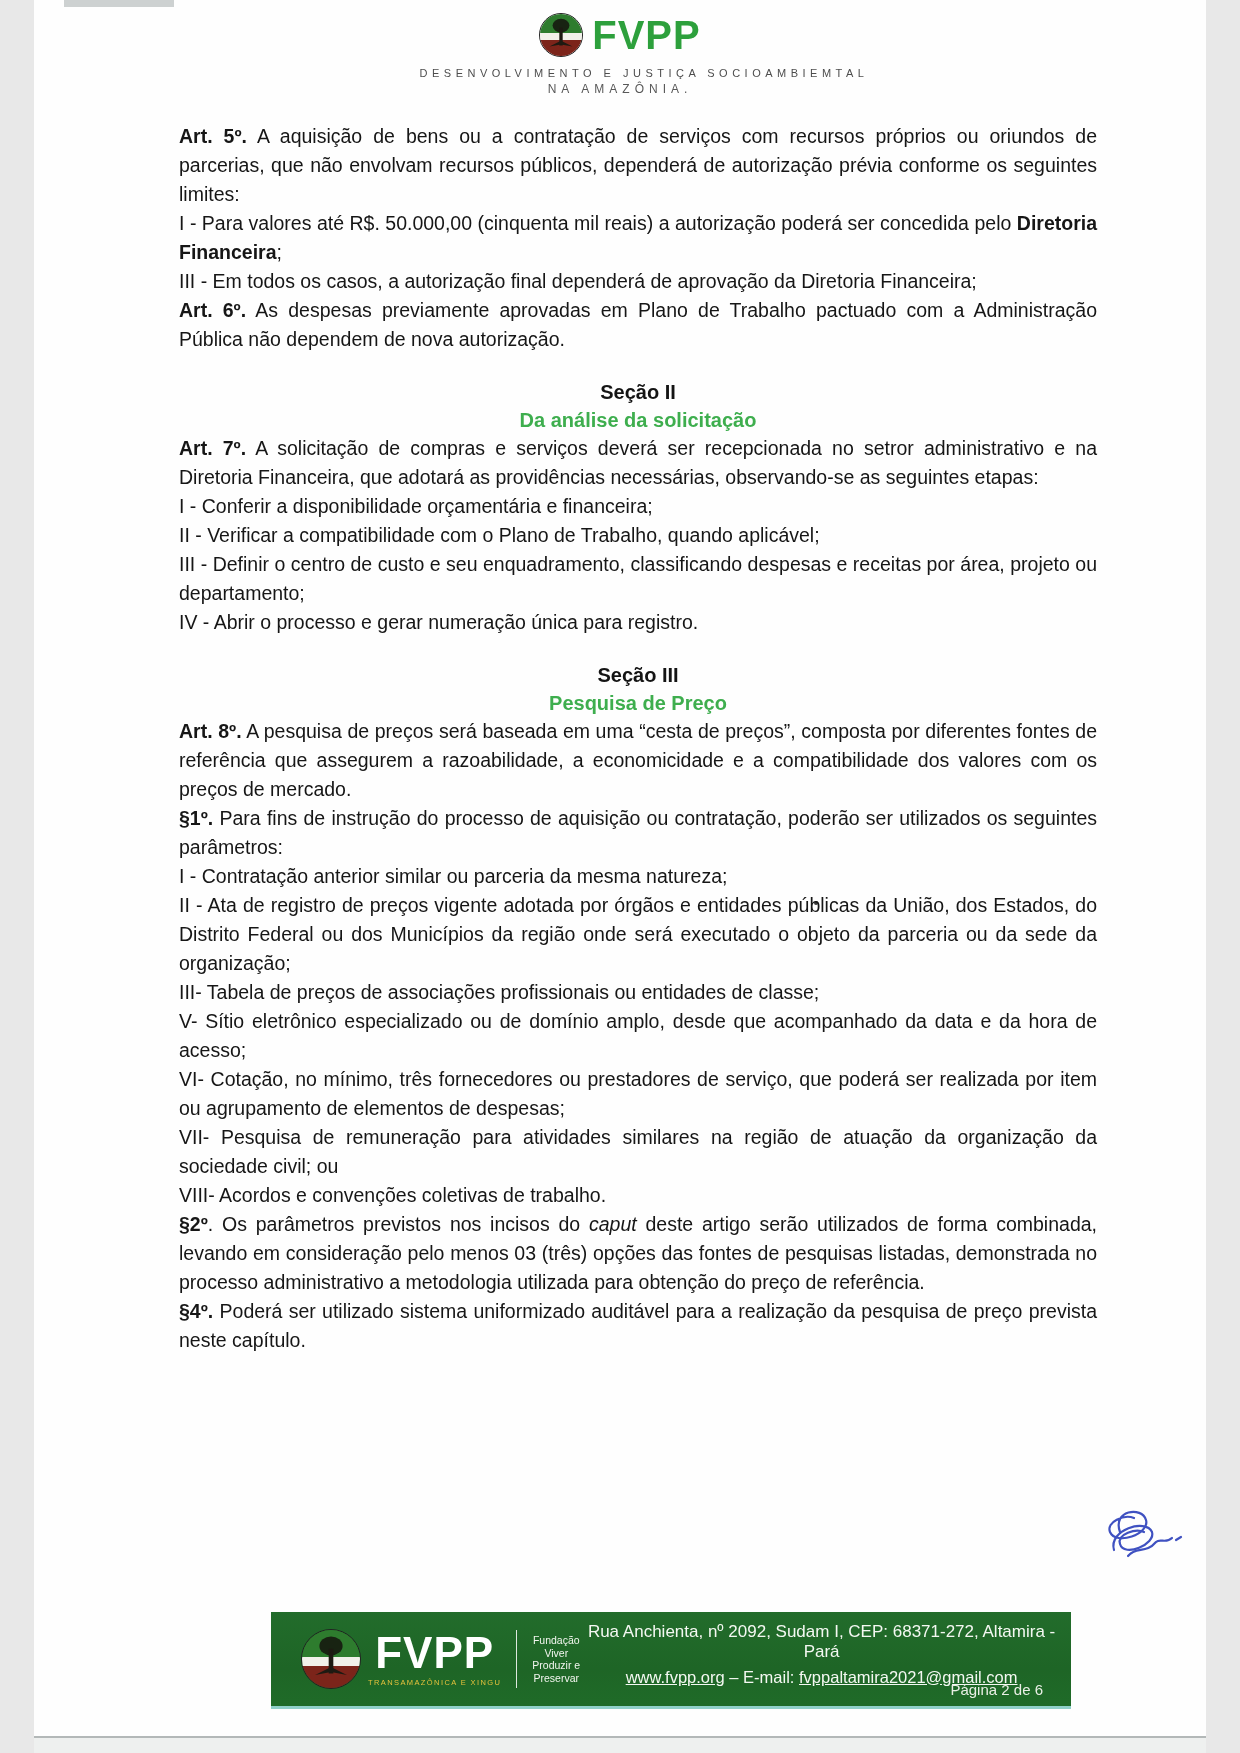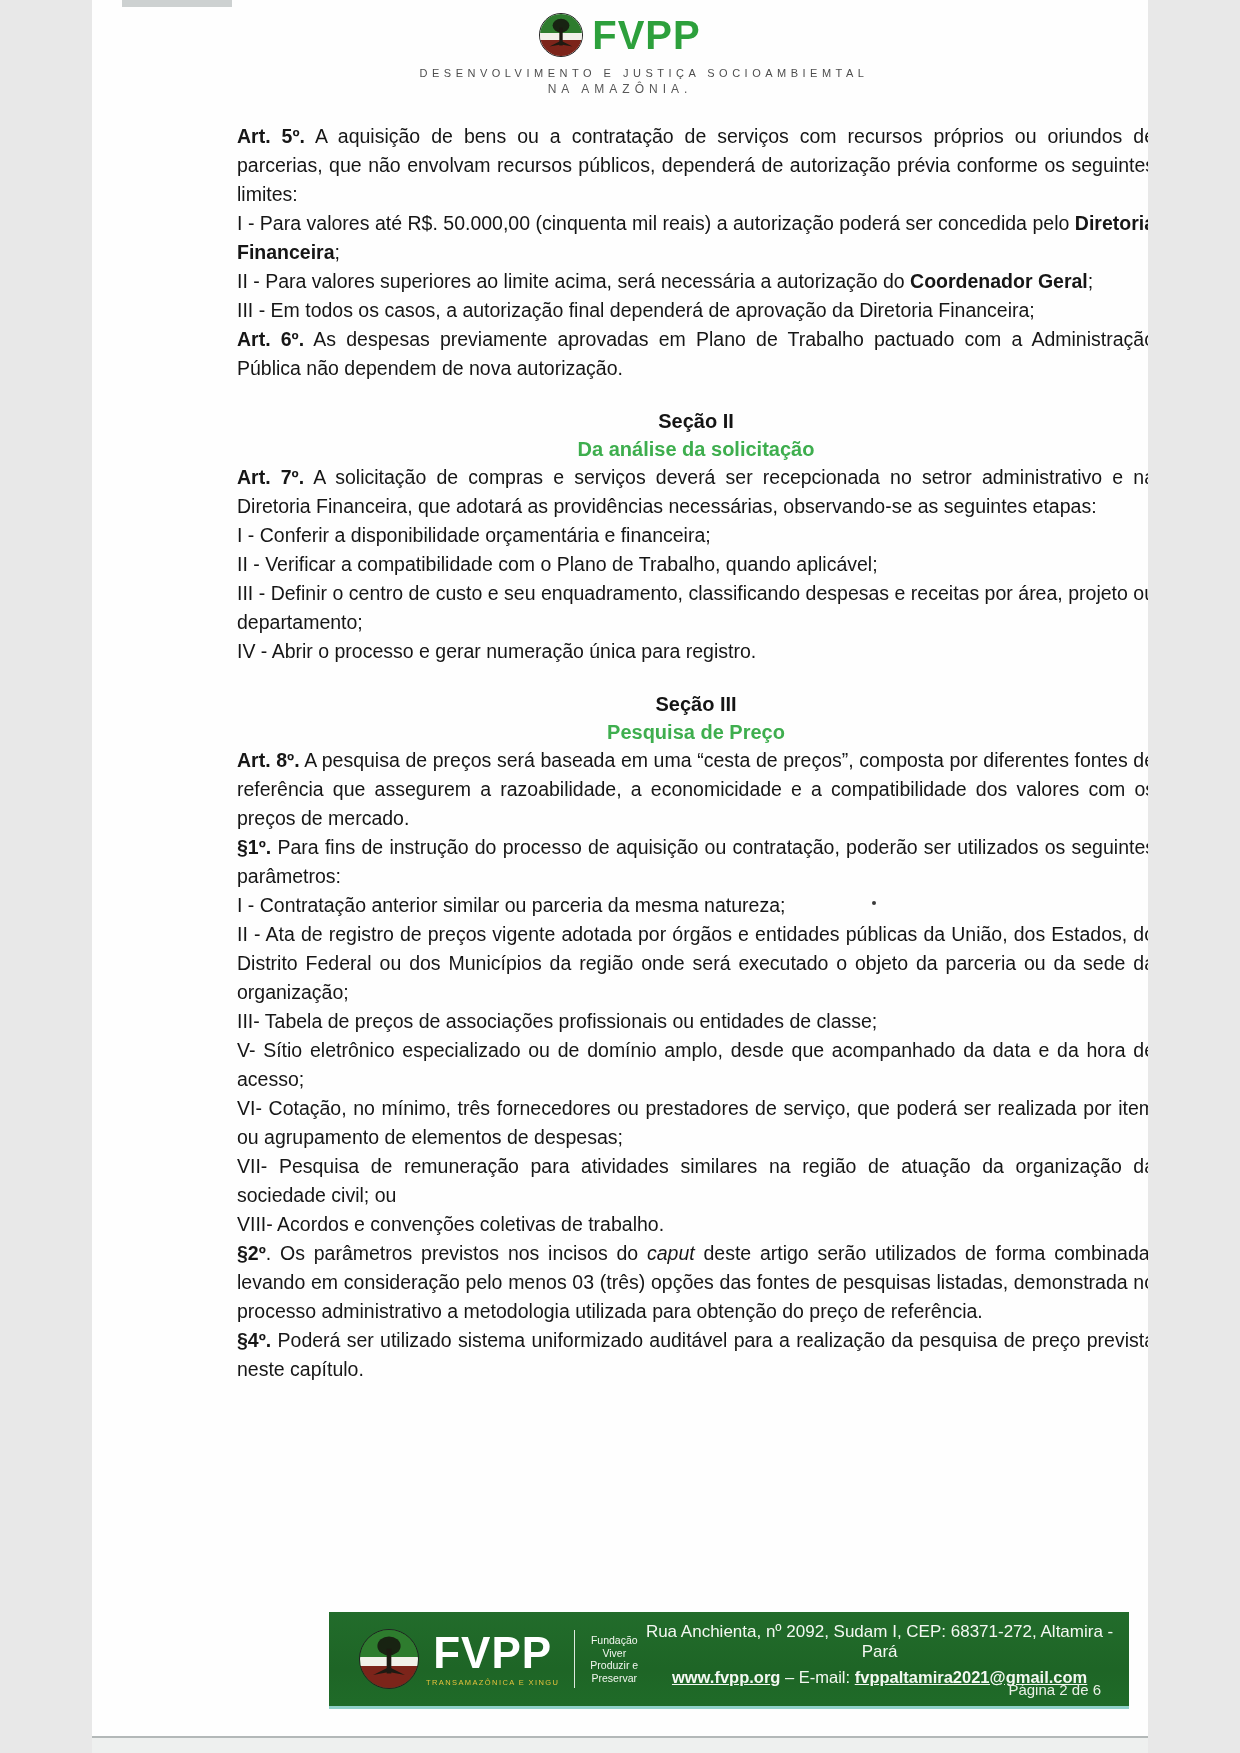--- a/index.html
+++ b/index.html
@@ -1,17 +1,17 @@
 <!DOCTYPE html>
 <html lang="pt"><head>
 <meta charset="utf-8">
 <style>
   html,body{margin:0;padding:0;background:#e8e8e8;}
   .page{
-    width:1056px;height:1753px;position:relative;margin:0 auto;
+    width:1172px;height:1753px;position:relative;margin:0 auto;
     background:#fefefe;overflow:hidden;
     font-family:"Liberation Sans","DejaVu Sans",sans-serif;color:#161616;
   }
   
   .header{position:absolute;top:10px;left:0;right:0;text-align:center;}
   .brand-row{display:flex;align-items:center;justify-content:center;gap:9px;height:50px;}
   .logo-circle{border-radius:50%;overflow:hidden;position:relative;border:1px solid #222;flex:0 0 auto;}
   .logo-sm{width:42px;height:42px;}
   .logo-lg{width:58px;height:58px;}
   .band-green{position:absolute;left:0;top:0;width:100%;height:46%;background:#2e7c2e;}
@@ -39,21 +39,21 @@
     border-bottom:3px solid #8fd0c8;display:flex;align-items:center;}
   .f-logo-wrap{display:flex;align-items:center;gap:7px;padding-left:30px;flex:0 0 auto;}
   .f-brand-col{display:flex;flex-direction:column;align-items:center;}
   .f-brand{font-size:44px;font-weight:800;color:#ffffff;letter-spacing:1px;line-height:1;}
   .f-brand-sub{font-size:7.5px;color:#e6c23c;letter-spacing:1.4px;margin-top:3px;white-space:nowrap;}
   .f-divider{width:1px;height:58px;background:rgba(255,255,255,.85);margin:0 8px;}
   .f-org-lines{font-size:10.5px;line-height:12.5px;color:#f2f6ef;text-align:center;}
   .f-address{flex:1;text-align:center;color:#f4f8f2;padding:0 14px 10px 6px;}
   .f-addr-line1{font-size:17px;}
   .f-addr-line2{font-size:16.5px;margin-top:6px;}
-  .f-link{text-decoration:underline;color:#f4f8f2;font-weight:bold;}
+  .f-link{text-decoration:underline;color:#f4f8f2;}
   .f-page{position:absolute;right:28px;bottom:8px;font-size:15px;color:#e9efe5;}
   
   .scan-top-left{position:absolute;left:30px;top:0;width:110px;height:7px;background:#cdd1d1;}
   .scan-top-right{position:absolute;left:1183px;top:6px;width:16px;height:6px;background:#d2d6d6;border-radius:2px;}
   .scan-bottom-line{position:absolute;left:0;top:1736px;width:1240px;height:2px;background:#b3b8b8;}
   .scan-bottom-area{position:absolute;left:0;top:1738px;width:1240px;height:15px;background:#eef0ef;}
   .speck{position:absolute;left:780px;top:901px;width:4px;height:4px;border-radius:50%;background:#3a3a3a;}
 </style>
 </head>
 <body>
@@ -78,21 +78,20 @@
       </div>
       <div class="brand-text">FVPP</div>
     </div>
     <div class="tagline">DESENVOLVIMENTO E JUSTIÇA SOCIOAMBIEMTAL</div>
     <div class="tagline2">NA AMAZÔNIA.</div>
   </div>
 
   <div class="doc-body" id="doc-body">
       <p><span class="b">Art. 5º.</span><span> A aquisição de bens ou a contratação de serviços com recursos próprios ou oriundos de parcerias, que não envolvam recursos públicos, dependerá de autorização prévia conforme os seguintes limites:</span></p>
       <p><span>I - Para valores até R$. 50.000,00 (cinquenta mil reais) a autorização poderá ser concedida pelo </span><span class="b">Diretoria Financeira</span><span>;</span></p>
-      <p><span>II - Para valores superiores ao limite acima, será necessária a autorização do </span><span class="b">Coordenador Geral</span><span>;</span></p>
       <p><span>III - Em todos os casos, a autorização final dependerá de aprovação da Diretoria Financeira;</span></p>
       <p><span class="b">Art. 6º.</span><span> As despesas previamente aprovadas em Plano de Trabalho pactuado com a Administração Pública não dependem de nova autorização.</span></p>
       <div class="section">
         <div class="section-title">Seção II</div>
         <div class="section-sub">Da análise da solicitação</div>
       </div>
       <p><span class="b">Art. 7º.</span><span> A solicitação de compras e serviços deverá ser recepcionada no setror administrativo e na Diretoria Financeira, que adotará as providências necessárias, observando-se as seguintes etapas:</span></p>
       <p><span>I - Conferir a disponibilidade orçamentária e financeira;</span></p>
       <p><span>II - Verificar a compatibilidade com o Plano de Trabalho, quando aplicável;</span></p>
       <p><span>III - Definir o centro de custo e seu enquadramento, classificando despesas e receitas por área, projeto ou departamento;</span></p>

